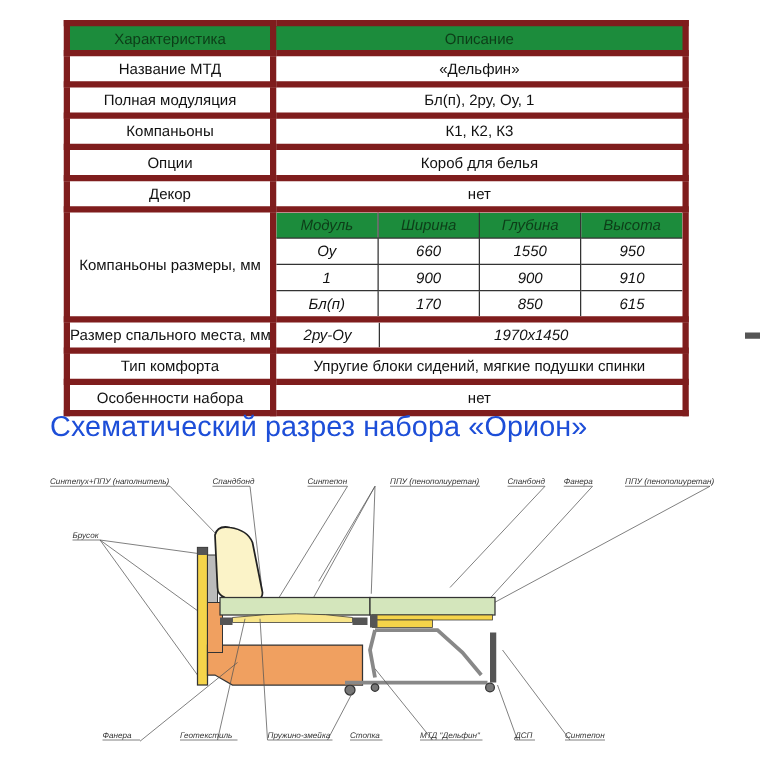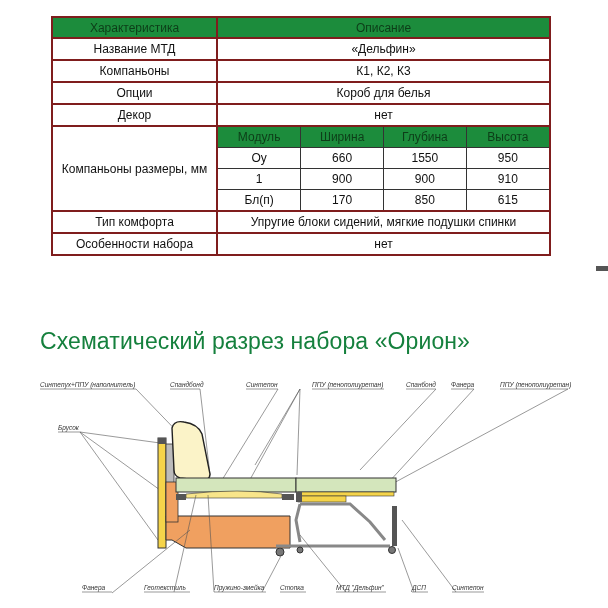--- a/index.html
+++ b/index.html
@@ -3,36 +3,36 @@
 <meta charset="utf-8">
 <style>
   html, body { margin:0; padding:0; background:#ffffff; }
   body { width:608px; height:608px; position:relative; overflow:hidden;
          font-family:"Liberation Sans", sans-serif; color:#111; }
   .spec {
     position:absolute; left:51px; top:16px; width:500px;
     border-collapse:collapse; table-layout:fixed; font-size:12px;
   }
   .spec td, .spec th {
-    border:2px solid #7f1d1d; text-align:center; padding:0; height:20px;
+    border:5px solid #7f1d1d; text-align:center; padding:0; height:20px;
     font-weight:normal; overflow:hidden; white-space:nowrap;
   }
   .spec th.hdr { background:#1c8c3c; color:#0d3d18; height:19px; }
   .spec col.c1 { width:165px; }
   .spec td.tall { height:auto; }
   .inner { border-collapse:collapse; width:100%; table-layout:fixed; }
   .inner td, .inner th { border:1px solid #333; height:20px; font-size:12px; }
   .inner tr:first-child td, .inner tr:first-child th { border-top:none; }
   .inner tr:last-child td { border-bottom:none; }
   .inner td:first-child, .inner th:first-child { border-left:none; }
   .inner td:last-child, .inner th:last-child { border-right:none; }
   .inner th { background:#1c8c3c; color:#0d3d18; font-weight:normal; }
-  .dim-cell { padding:0 !important; }
+  .dim-cell { padding:0 !important;font-style:italic; }
   .title {
-    position:absolute; left:40px; top:328px; font-size:23px; color:#15803d;
+    position:absolute; left:40px; top:328px; font-size:23px; color:#1d4ed8;
     letter-spacing:0.1px; white-space:nowrap;
   }
   .edge-mark { position:absolute; left:596px; top:266px; width:12px; height:5px; background:#555; }
   .diagram { position:absolute; left:0; top:370px; width:608px; height:238px; }
   .lbl { font-family:"Liberation Sans", sans-serif; font-size:6.5px; font-style:italic; fill:#333; }
 </style>
 </head>
 <body>
 
 <table class="spec">
@@ -43,20 +43,24 @@
   <tbody>
       <tr>
     <th class="hdr">Характеристика</th>
     <th class="hdr">Описание</th>
   </tr>
   <tr>
     <td>Название МТД</td>
     <td>«Дельфин»</td>
   </tr>
   <tr>
+    <td>Полная модуляция</td>
+    <td>Бл(п), 2ру, Оу, 1</td>
+  </tr>
+  <tr>
     <td>Компаньоны</td>
     <td>К1, К2, К3</td>
   </tr>
   <tr>
     <td>Опции</td>
     <td>Короб для белья</td>
   </tr>
   <tr>
     <td>Декор</td>
     <td>нет</td>
@@ -82,20 +86,33 @@
           <td>1</td>
           <td>900</td>
           <td>900</td>
           <td>910</td>
         </tr>
         <tr>
           <td>Бл(п)</td>
           <td>170</td>
           <td>850</td>
           <td>615</td>
+        </tr>
+      </tbody>
+          </table>
+    </td>
+  </tr>
+  <tr>
+    <td>Размер спального места, мм</td>
+    <td class="dim-cell">
+      <table class="inner" style="height:20px;">
+        <tbody>
+              <tr>
+          <td style="width:82px;">2ру-Оу</td>
+          <td>1970x1450</td>
         </tr>
       </tbody>
           </table>
     </td>
   </tr>
   <tr>
     <td>Тип комфорта</td>
     <td>Упругие блоки сидений, мягкие подушки спинки</td>
   </tr>
   <tr>

